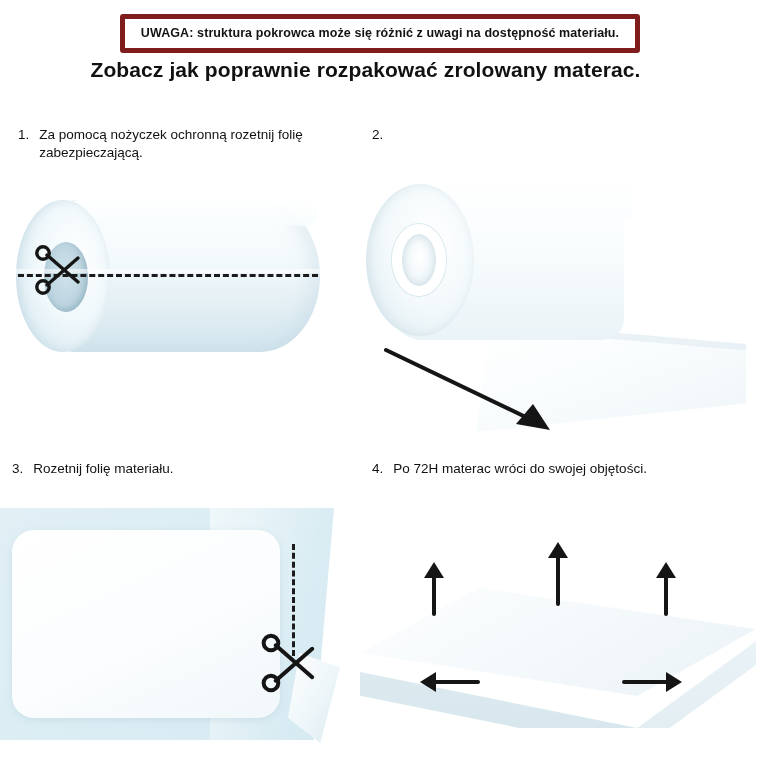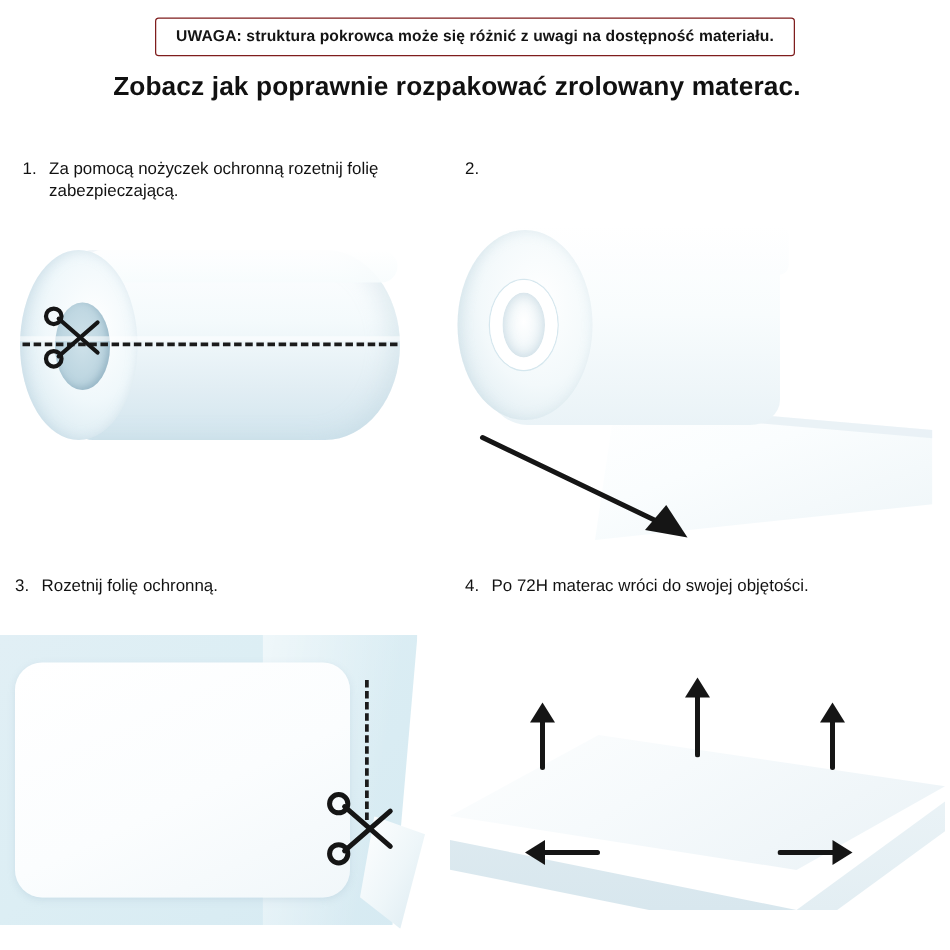--- a/index.html
+++ b/index.html
@@ -19,21 +19,21 @@
   
   .notice-wrap {
     position: absolute;
     top: 14px;
     left: 0;
     width: 760px;
     display: flex;
     justify-content: center;
   }
   .notice {
-    border: 1px solid #7f1d1d;
+    border: 5px solid #7f1d1d;
     border-radius: 3px;
     padding: 7px 16px 8px 16px;
     font-size: 12.5px;
     font-weight: bold;
     letter-spacing: .1px;
     color: #141414;
     background: #fff;
     white-space: nowrap;
   }
 
@@ -334,21 +334,21 @@
         <line x1="8" y1="8" x2="158" y2="80"></line>
       </g>
       <polygon points="172,88 138,82 155,62" fill="#151515"></polygon>
     </svg>
   </div>
 </div>
 
 <div class="step" id="step3">
   <div class="step-head">
     <span class="step-num">3.</span>
-    <span class="step-text">Rozetnij folię ochronną.</span>
+    <span class="step-text">Rozetnij folię materiału.</span>
   </div>
 </div>
 
 <div class="art" id="art3">
   <div class="foil"></div>
   <div class="foil-sheen"></div>
   <div class="mattress3"></div>
   <div class="cut3"></div>
   <div class="flap3"></div>
 </div>

